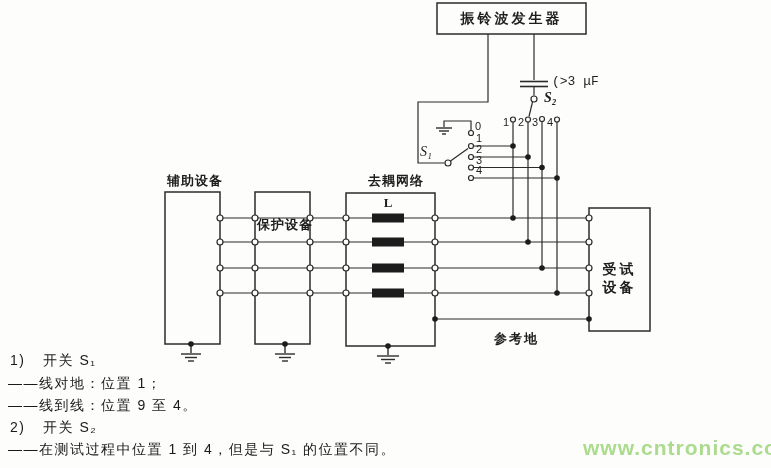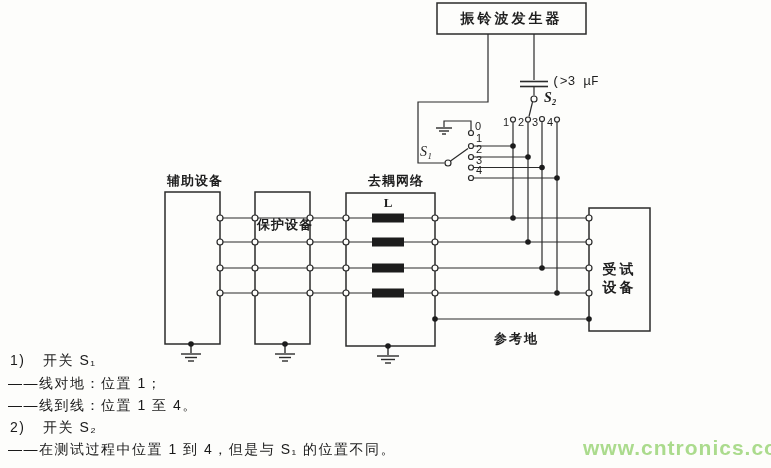--- a/index.html
+++ b/index.html
@@ -214,21 +214,21 @@
   <div class="lbl refgnd-label">参考地</div>
 
   <div class="note n1">
     <span class="num">1)</span>
     <span class="txt">开关 S₁</span>
   </div>
   <div class="note n2">
     <span class="dash-txt">——线对地：位置 1；</span>
   </div>
   <div class="note n3">
-    <span class="dash-txt">——线到线：位置 1 至 4。</span>
+    <span class="dash-txt">——线到线：位置 9 至 4。</span>
   </div>
   <div class="note n4">
     <span class="num">2)</span>
     <span class="txt">开关 S₂</span>
   </div>
   <div class="note n5">
     <span class="dash-txt">——在测试过程中位置 1 到 4，但是与 S₁ 的位置不同。</span>
   </div>
 
   <div class="lbl watermark">www.cntronics.com</div>

